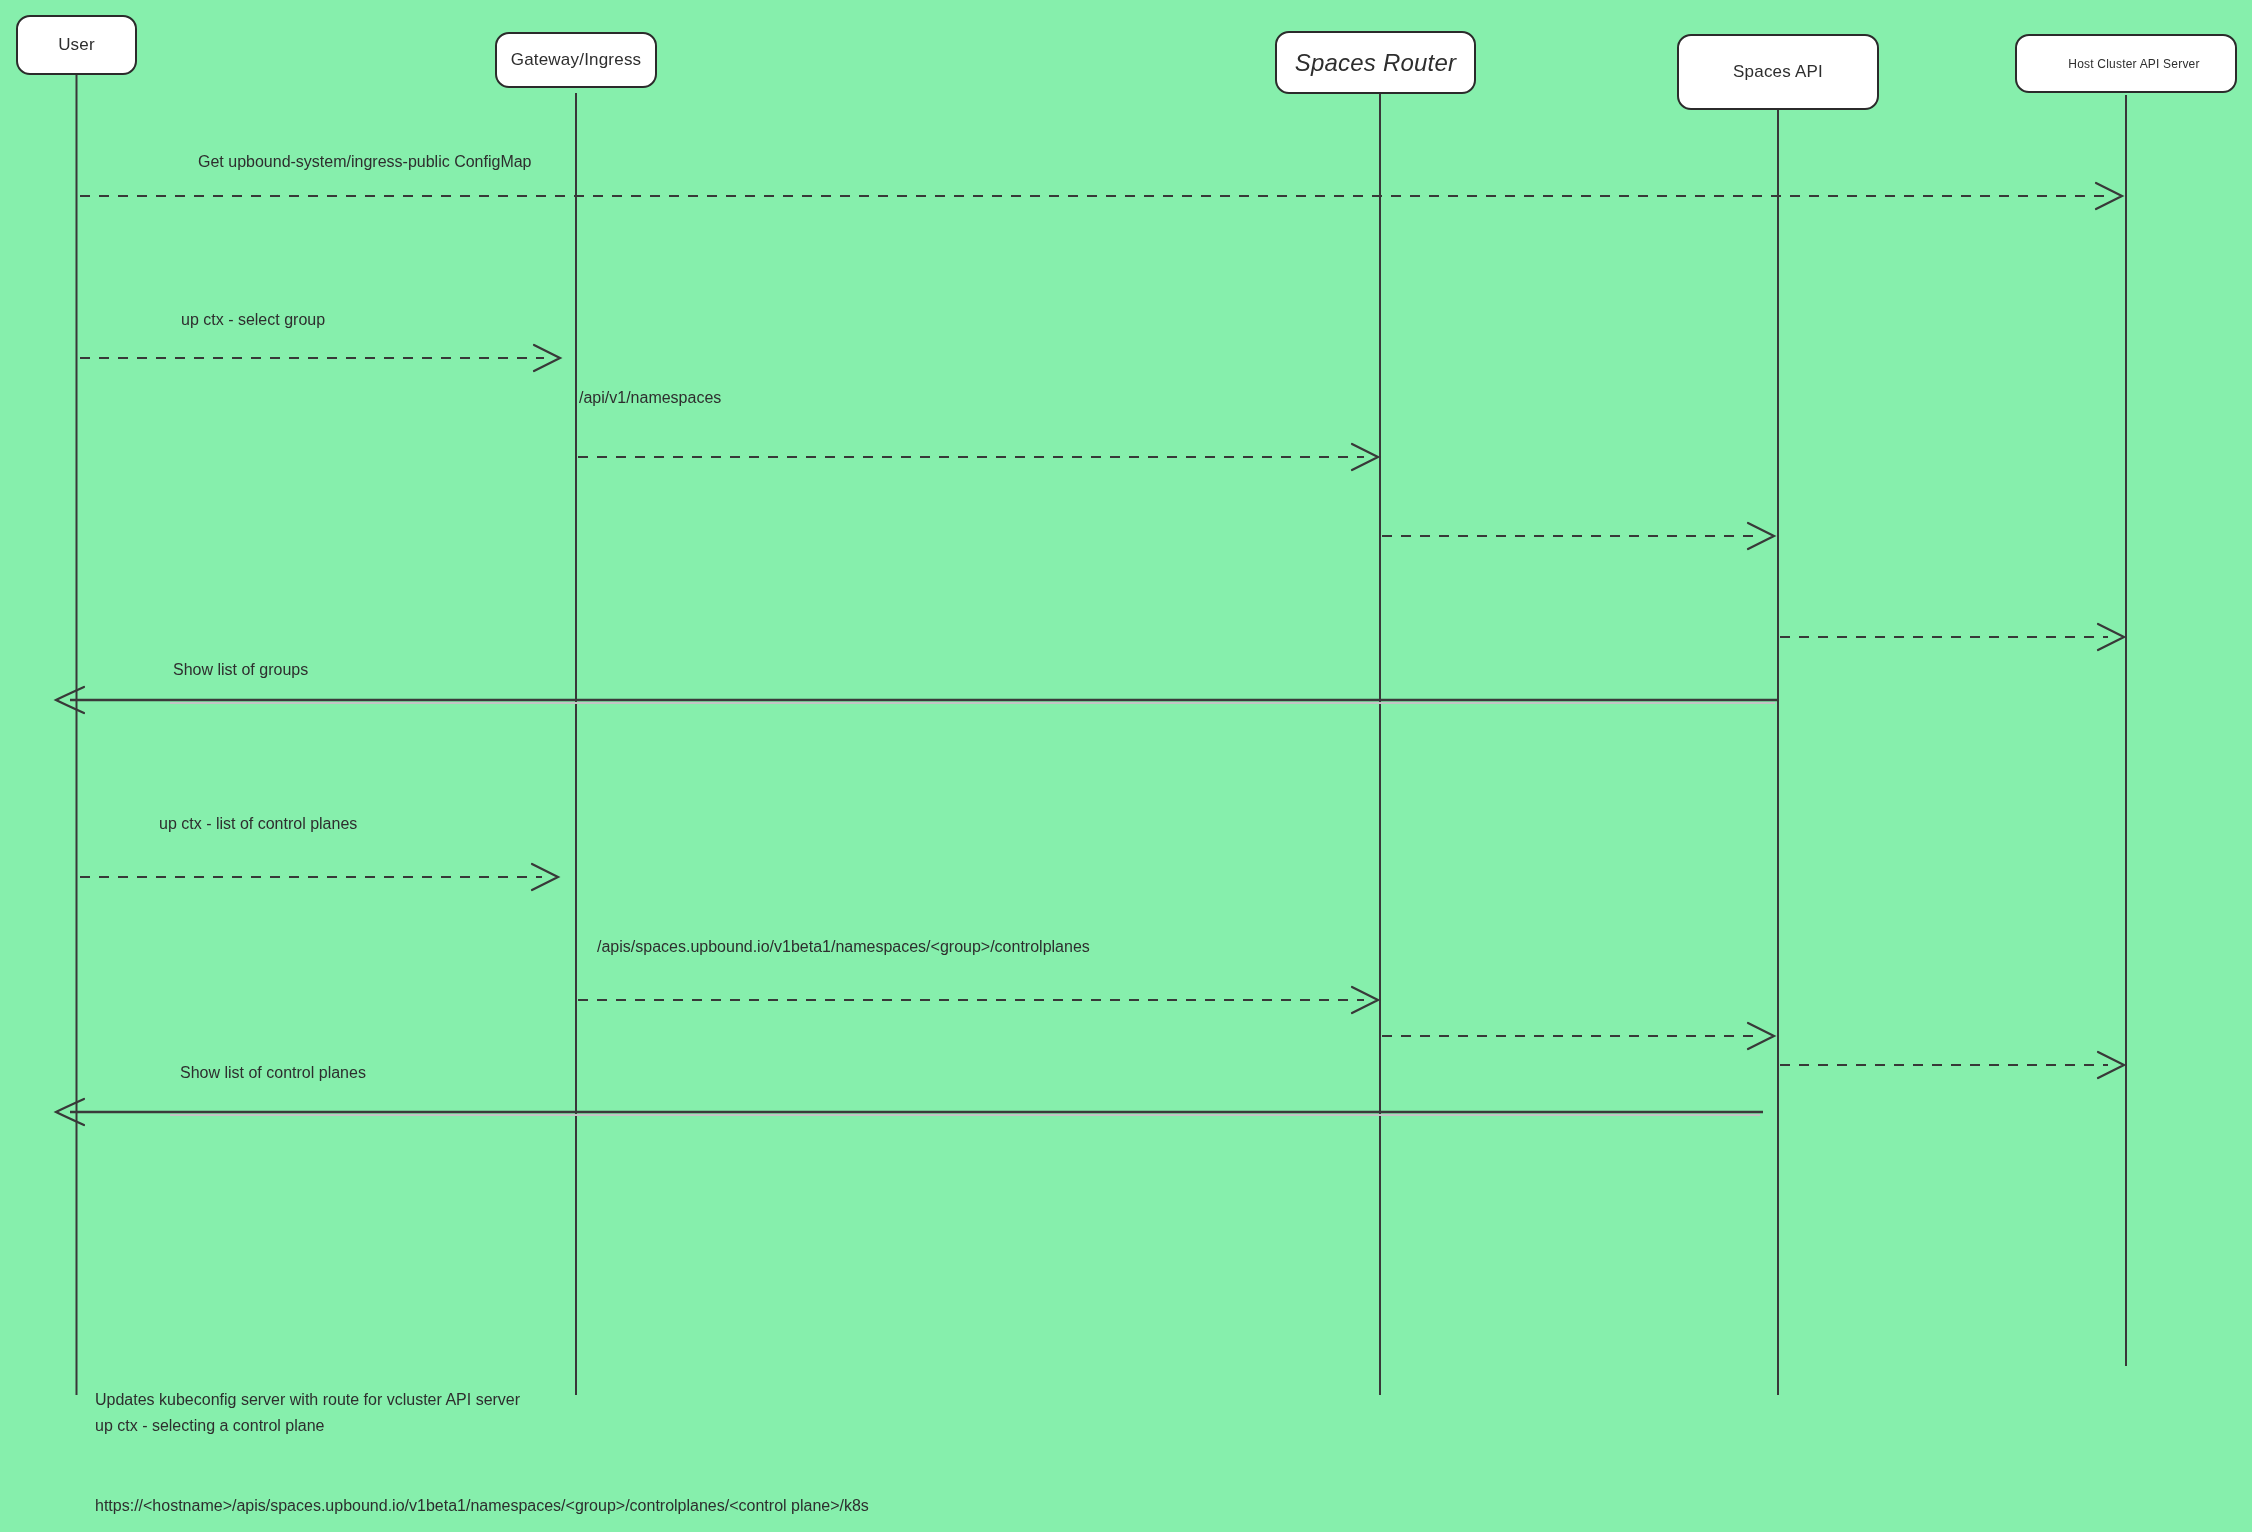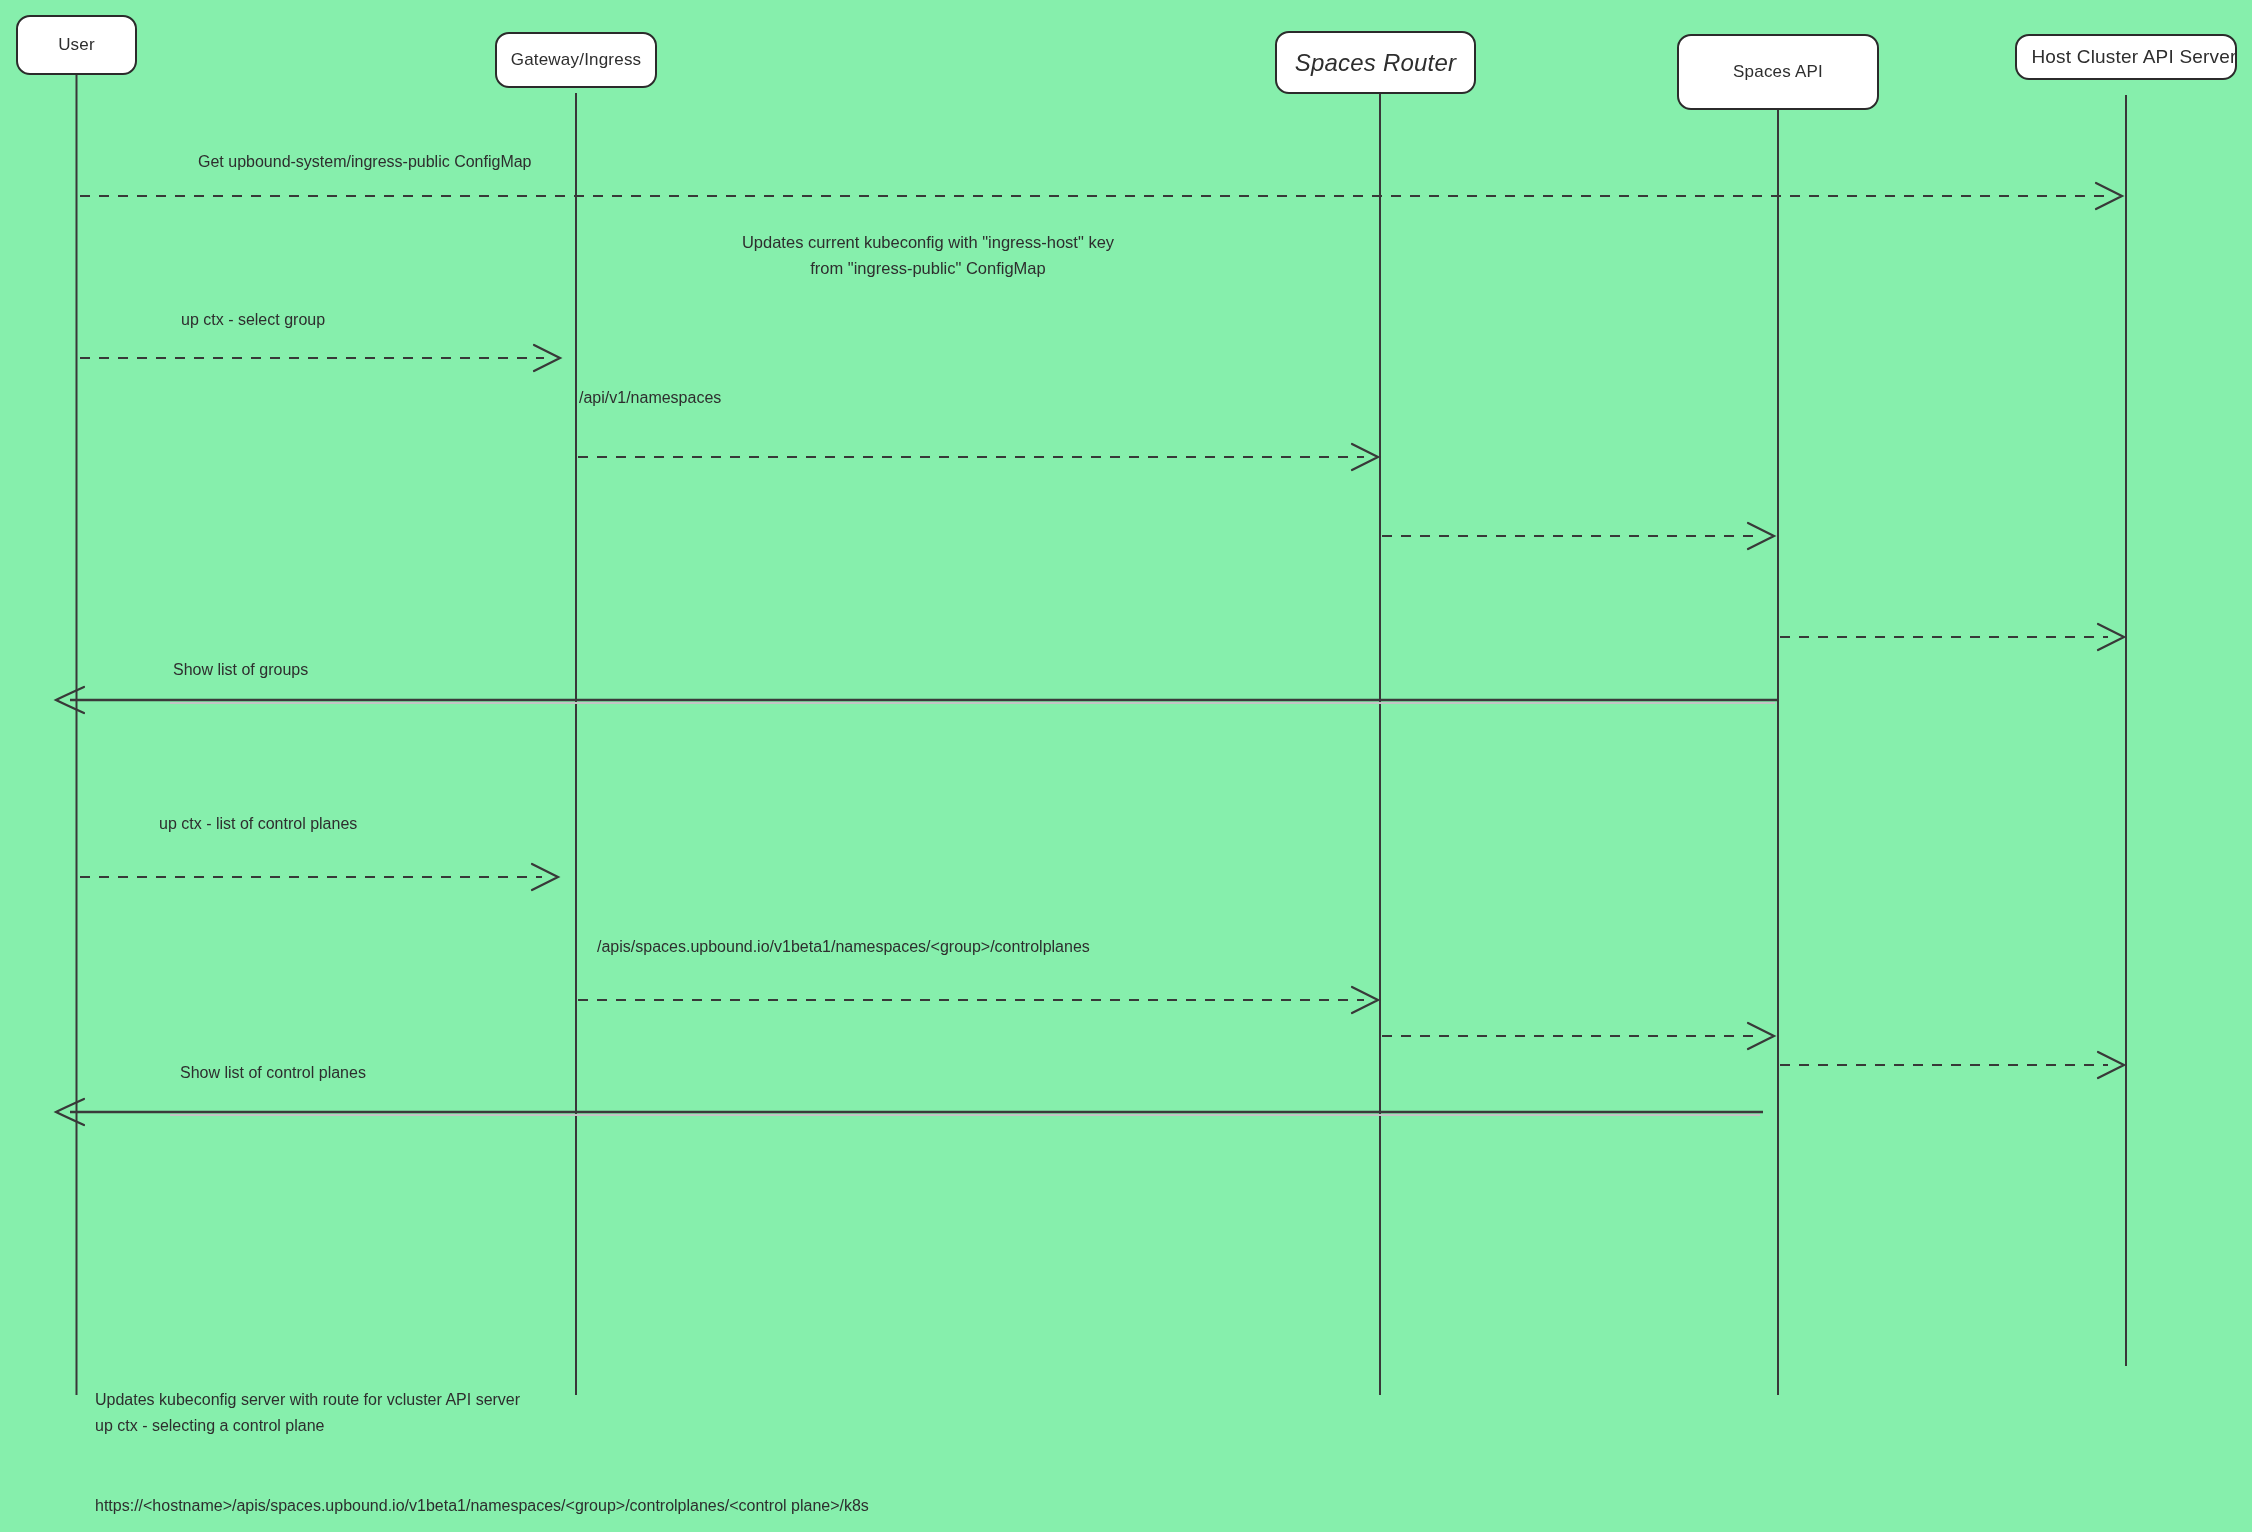--- a/index.html
+++ b/index.html
@@ -107,28 +107,26 @@
   </div>
   <div class="actor" style="left:495px; top:32px; width:162px; height:56px;">
     <span>Gateway/Ingress</span>
   </div>
   <div class="actor big" style="left:1275px; top:31px; width:201px; height:63px;">
     <span>Spaces Router</span>
   </div>
   <div class="actor" style="left:1677px; top:34px; width:202px; height:76px;">
     <span>Spaces API</span>
   </div>
-  <div class="actor" style="left:2015px; top:34px; width:222px; height:46px; font-size:19px;padding-left:16px;">
+  <div class="actor" style="left:2015px; top:34px; width:222px; height:59px; font-size:12px;padding-left:16px;">
     <span>Host Cluster API Server</span>
   </div>
 
   <div class="lbl" style="left:198px; top:153px;text-align:center;">Get upbound-system/ingress-public ConfigMap</div>
 
-  <div class="note" style="left:728px; top:229px; width:400px;">Updates current kubeconfig with "ingress-host" key
-from "ingress-public" ConfigMap</div>
 
   <div class="lbl" style="left:181px; top:311px;">up ctx - select group</div>
 
   <div class="lbl" style="left:579px; top:389px;">/api/v1/namespaces</div>
 
   <div class="lbl" style="left:173px; top:661px;">Show list of groups</div>
 
   <div class="lbl" style="left:159px; top:815px;">up ctx - list of control planes</div>
 
   <div class="lbl" style="left:597px; top:938px;">/apis/spaces.upbound.io/v1beta1/namespaces/&lt;group&gt;/controlplanes</div>

